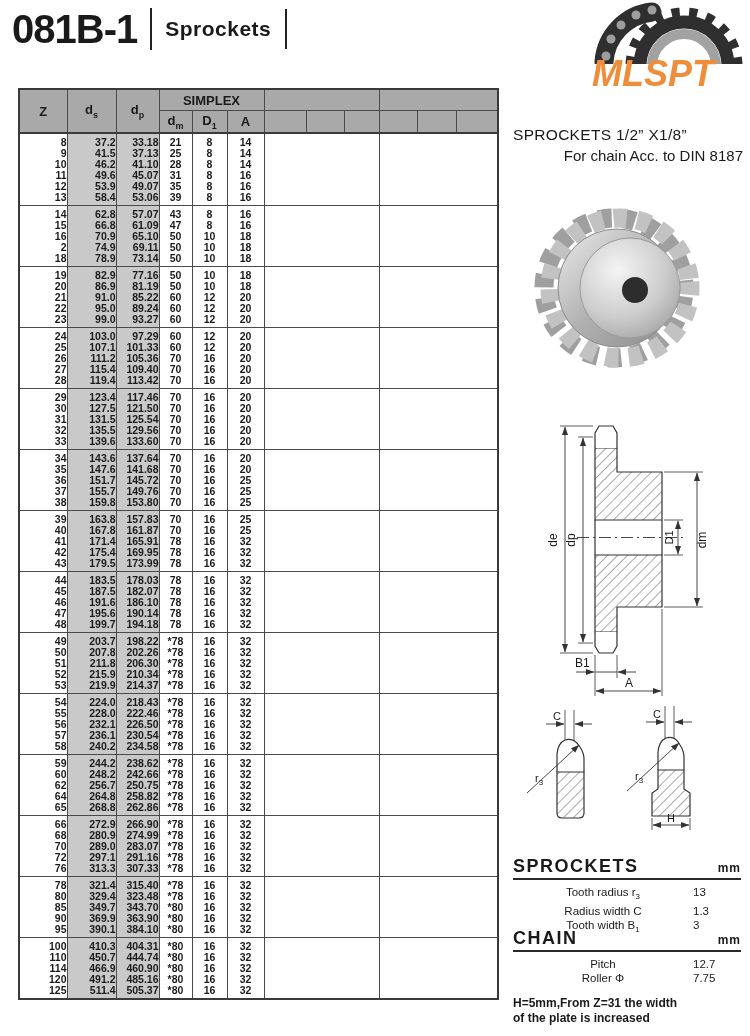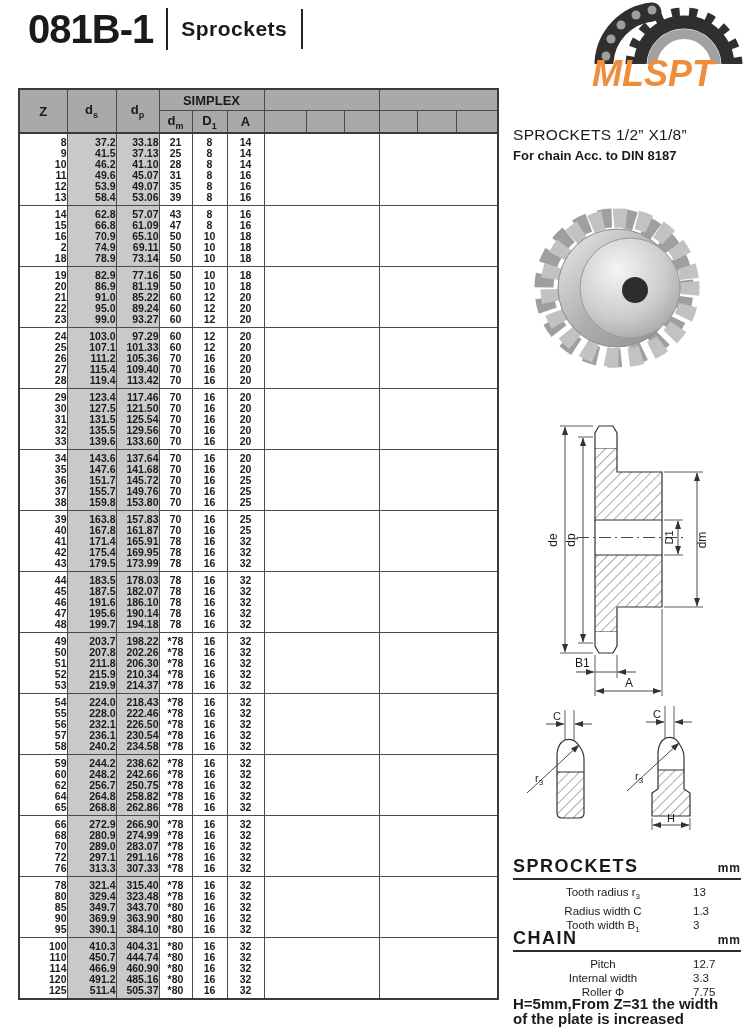--- a/index.html
+++ b/index.html
@@ -1,19 +1,19 @@
 <!DOCTYPE html>
 <html><head>
 <meta charset="utf-8">
 <style>
   html,body { margin:0; padding:0; background:#ffffff; }
   body { width:750px; height:1036px; font-family:"Liberation Sans", sans-serif; color:#1a1a1a; position:relative; overflow:hidden; }
 
   
-  .page-header { position:absolute; left:28px; top:6px; display:flex; align-items:center; }
+  .page-header { position:absolute; left:12px; top:6px; display:flex; align-items:center; }
   .model-no { font-size:40px; font-weight:bold; letter-spacing:-1px; line-height:46px; }
   .vbar { width:2px; background:#222; margin:0 13px; }
   .vbar.b1 { height:42px; }
   .vbar.b2 { height:40px; margin-left:14px; }
   .section-name { font-size:21px; font-weight:bold; letter-spacing:0.5px; }
 
   .logo { position:absolute; left:592px; top:0px; }
 
   
   table.sprk { position:absolute; left:18px; top:88px; border-collapse:collapse; table-layout:fixed; border:2px solid #3a3a3a; }
@@ -30,40 +30,40 @@
   td.c-z  { text-align:right; padding-right:7px; background:#ffffff; }
   td.c-de, td.c-dp { text-align:right; background:#c9c9c9; }
   td.c-de { padding-right:10px; }
   td.c-dp { padding-right:7px; }
   td.c-dm, td.c-d1, td.c-a { text-align:center; }
   td.empty-group { background:#ffffff; }
 
   
   .info-block { position:absolute; left:513px; top:126px; width:230px; }
   .info-title { font-size:15.5px; font-weight:normal; letter-spacing:0.3px; margin-bottom:5px; }
-  .info-line { font-size:13px; font-weight:bold; line-height:14px; }
+  .info-line { font-size:15px; font-weight:normal; line-height:14px;text-align:right; }
 
   .photo { position:absolute; left:516px; top:198px; }
   .diagram { position:absolute; left:505px; top:400px; }
   .tooth-left { position:absolute; left:524px; top:708px; }
   .tooth-right { position:absolute; left:622px; top:704px; }
 
   .spec-block { position:absolute; left:513px; width:228px; }
   .spec-block.sprockets { top:856px; }
   .spec-block.chain { top:928px; }
   .spec-head { display:flex; justify-content:space-between; align-items:baseline; border-bottom:2.5px solid #2a2a2a; padding-bottom:1px; }
   .spec-title { font-size:18px; font-weight:bold; letter-spacing:1.5px; }
   .spec-unit { font-size:12px; font-weight:bold; letter-spacing:1px; }
   .spec-rows { margin-top:5px; }
   .spec-row { display:flex; font-size:11.5px; line-height:14px; }
   .spec-label { flex:1;text-align:center; }
   .spec-label sub { font-size:8px; }
   .spec-value { width:48px; text-align:left; }
 
-  .note { position:absolute; left:513px; top:996px; font-size:15px; font-weight:bold; line-height:15px; }
+  .note { position:absolute; left:513px; top:996px; font-size:12px; font-weight:bold; line-height:15px; }
 
   svg text { font-family:"Liberation Sans", sans-serif; }
 </style>
 </head>
 <body>
 
 <div class="page-header">
   <span class="model-no">081B-1</span>
   <span class="vbar b1"></span>
   <span class="section-name">Sprockets</span>
@@ -893,24 +893,20 @@
   <div class="spec-head">
     <span class="spec-title">CHAIN</span>
     <span class="spec-unit">mm</span>
   </div>
   <div class="spec-rows" id="chain-rows">
       <div class="spec-row">
         <span class="spec-label">Pitch</span>
         <span class="spec-value">12.7</span>
       </div>
       <div class="spec-row">
-        <span class="spec-label">Internal width</span>
-        <span class="spec-value">3.3</span>
-      </div>
-      <div class="spec-row">
         <span class="spec-label">Roller Φ</span>
         <span class="spec-value">7.75</span>
       </div>
     </div>
 </div>
 
 <div class="note">
   <div>H=5mm,From Z=31 the width</div>
   <div>of the plate is increased</div>
 </div>

